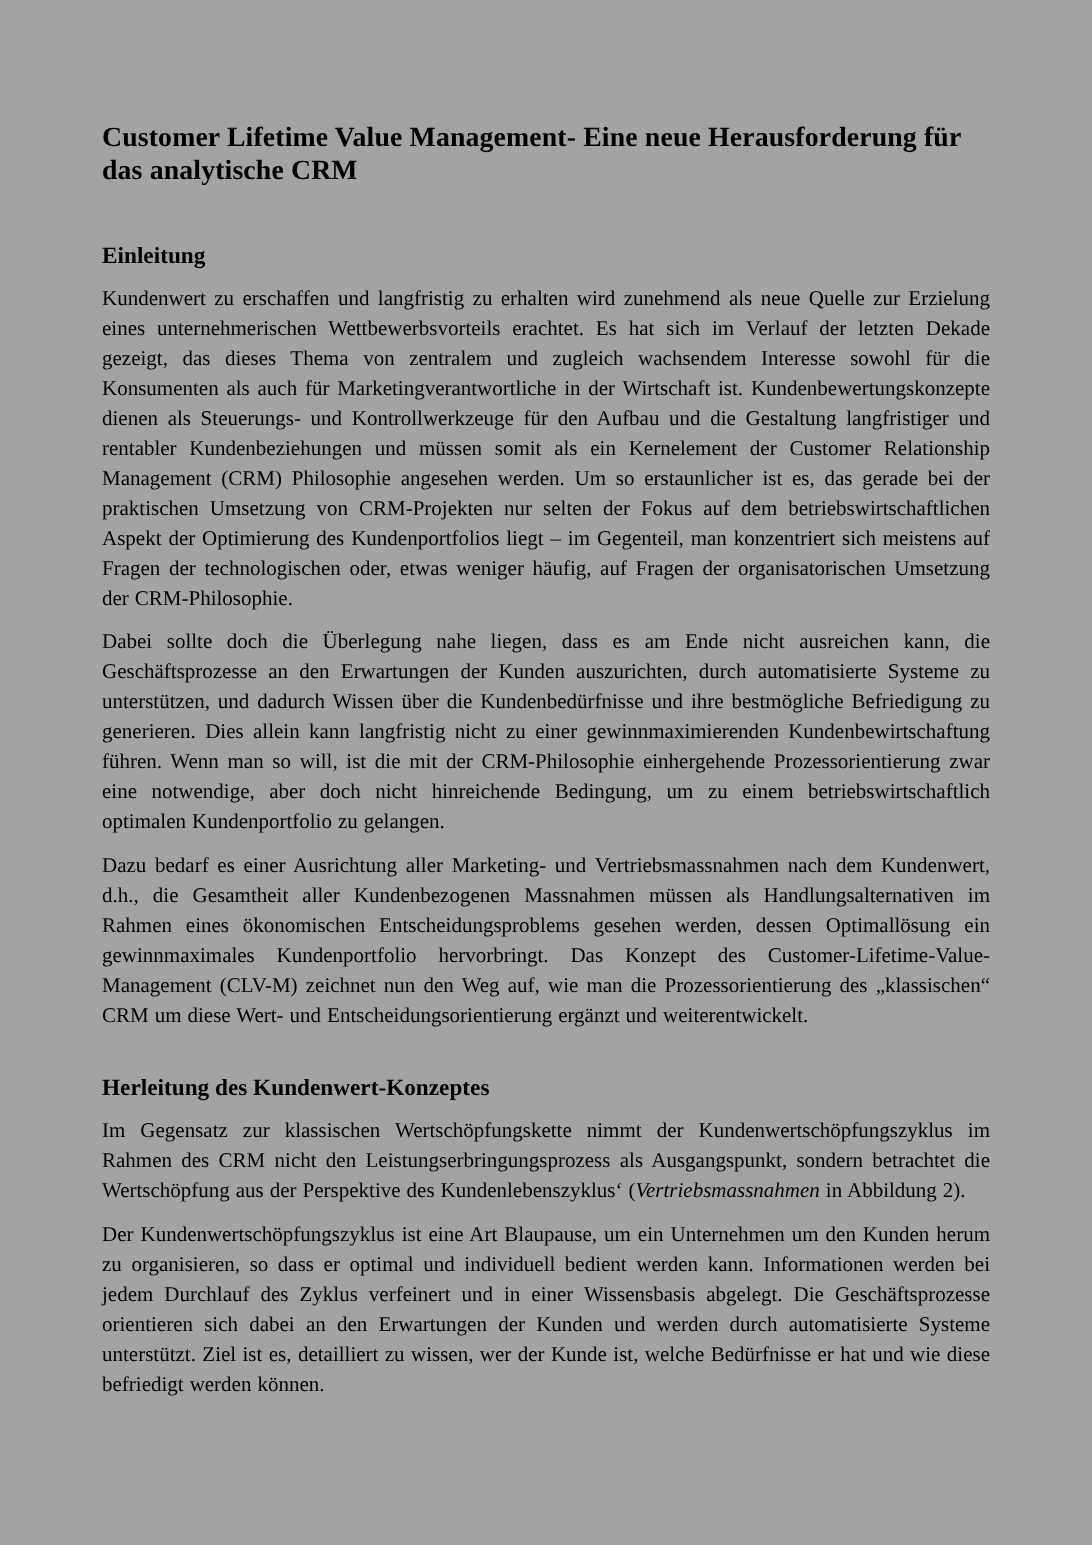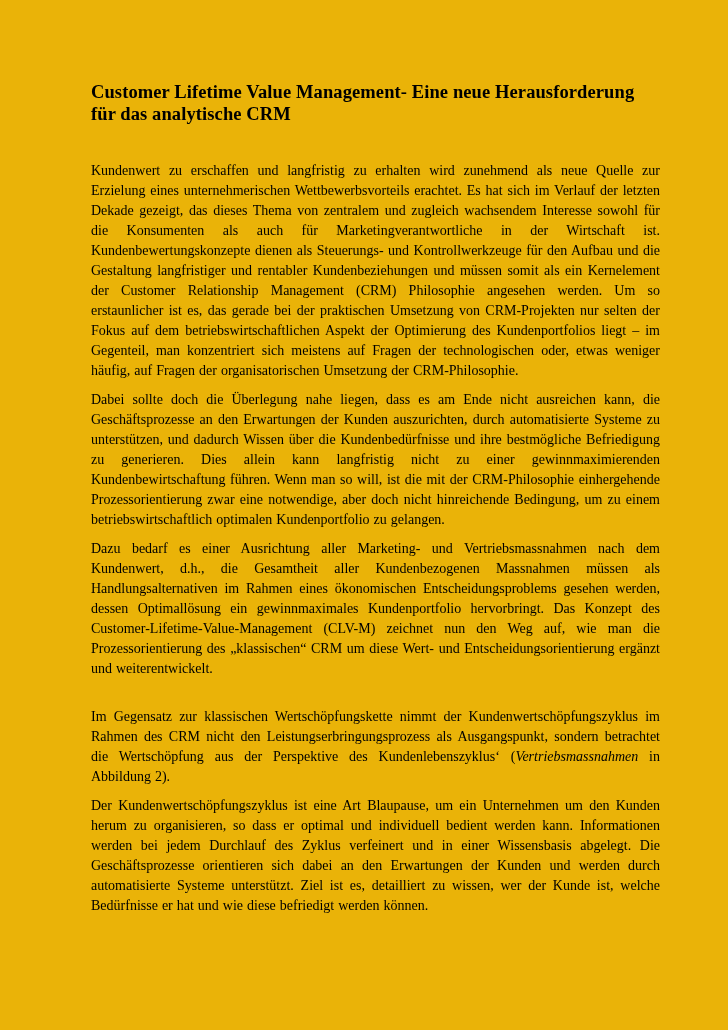--- a/index.html
+++ b/index.html
@@ -4,26 +4,26 @@
 <style>
   html, body {
     margin: 0;
     padding: 0;
     background: #ffffff;
   }
   .page {
     position: relative;
     width: 728px;
     height: 1030px;
-    background: #eab308;
+    background: #a3a3a3;
     color: #000000;
     font-family: "Liberation Serif", "DejaVu Serif", serif;
     overflow: hidden;
     box-sizing: border-box;
-    padding: 75px 68px 0 91px;
+    padding: 75px 68px 0 68px;
   }
   .doc-title {
     font-size: 18.5px;
     font-weight: bold;
     line-height: 22px;
     margin: 6px 0 36px 0;
     letter-spacing: 0.1px;
   }
   .section-heading {
     font-size: 15.5px;
@@ -46,28 +46,30 @@
   }
 </style>
 </head>
 <body>
 
 <div class="page">
 
   <h1 class="doc-title">Customer Lifetime Value Management- Eine neue Herausforderung für das analytische CRM</h1>
 
   <section class="section-einleitung">
+    <h2 class="section-heading">Einleitung</h2>
 
     <p class="body-paragraph">Kundenwert zu erschaffen und langfristig zu erhalten wird zunehmend als neue Quelle zur Erzielung eines unternehmerischen Wettbewerbsvorteils erachtet. Es hat sich im Verlauf der letzten Dekade gezeigt, das dieses Thema von zentralem und zugleich wachsendem Interesse sowohl für die Konsumenten als auch für Marketingverantwortliche in der Wirtschaft ist. Kundenbewertungskonzepte dienen als Steuerungs- und Kontrollwerkzeuge für den Aufbau und die Gestaltung langfristiger und rentabler Kundenbeziehungen und müssen somit als ein Kernelement der Customer Relationship Management (CRM) Philosophie angesehen werden. Um so erstaunlicher ist es, das gerade bei der praktischen Umsetzung von CRM-Projekten nur selten der Fokus auf dem betriebswirtschaftlichen Aspekt der Optimierung des Kundenportfolios liegt – im Gegenteil, man konzentriert sich meistens auf Fragen der technologischen oder, etwas weniger häufig, auf Fragen der organisatorischen Umsetzung der CRM-Philosophie.</p>
 
     <p class="body-paragraph">Dabei sollte doch die Überlegung nahe liegen, dass es am Ende nicht ausreichen kann, die Geschäftsprozesse an den Erwartungen der Kunden auszurichten, durch automatisierte Systeme zu unterstützen, und dadurch Wissen über die Kundenbedürfnisse und ihre bestmögliche Befriedigung zu generieren. Dies allein kann langfristig nicht zu einer gewinnmaximierenden Kundenbewirtschaftung führen. Wenn man so will, ist die mit der CRM-Philosophie einhergehende Prozessorientierung zwar eine notwendige, aber doch nicht hinreichende Bedingung, um zu einem betriebswirtschaftlich optimalen Kundenportfolio zu gelangen.</p>
 
     <p class="body-paragraph">Dazu bedarf es einer Ausrichtung aller Marketing- und Vertriebsmassnahmen nach dem Kundenwert, d.h., die Gesamtheit aller Kundenbezogenen Massnahmen müssen als Handlungsalternativen im Rahmen eines ökonomischen Entscheidungsproblems gesehen werden, dessen Optimallösung ein gewinnmaximales Kundenportfolio hervorbringt. Das Konzept des Customer-Lifetime-Value-Management (CLV-M) zeichnet nun den Weg auf, wie man die Prozessorientierung des „klassischen“ CRM um diese Wert- und Entscheidungsorientierung ergänzt und weiterentwickelt.</p>
   </section>
 
   <section class="section-herleitung">
+    <h2 class="section-heading">Herleitung des Kundenwert-Konzeptes</h2>
 
     <p class="body-paragraph"><span>Im Gegensatz zur klassischen Wertschöpfungskette nimmt der Kundenwertschöpfungszyklus im Rahmen des CRM nicht den Leistungserbringungsprozess als Ausgangspunkt, sondern betrachtet die Wertschöpfung aus der Perspektive des Kundenlebenszyklus‘ (</span><em class="italic-term">Vertriebsmassnahmen</em><span> in Abbildung 2).</span></p>
 
     <p class="body-paragraph">Der Kundenwertschöpfungszyklus ist eine Art Blaupause, um ein Unternehmen um den Kunden herum zu organisieren, so dass er optimal und individuell bedient werden kann. Informationen werden bei jedem Durchlauf des Zyklus verfeinert und in einer Wissensbasis abgelegt. Die Geschäftsprozesse orientieren sich dabei an den Erwartungen der Kunden und werden durch automatisierte Systeme unterstützt. Ziel ist es, detailliert zu wissen, wer der Kunde ist, welche Bedürfnisse er hat und wie diese befriedigt werden können.</p>
   </section>
 
 </div>
 
 </body></html>

